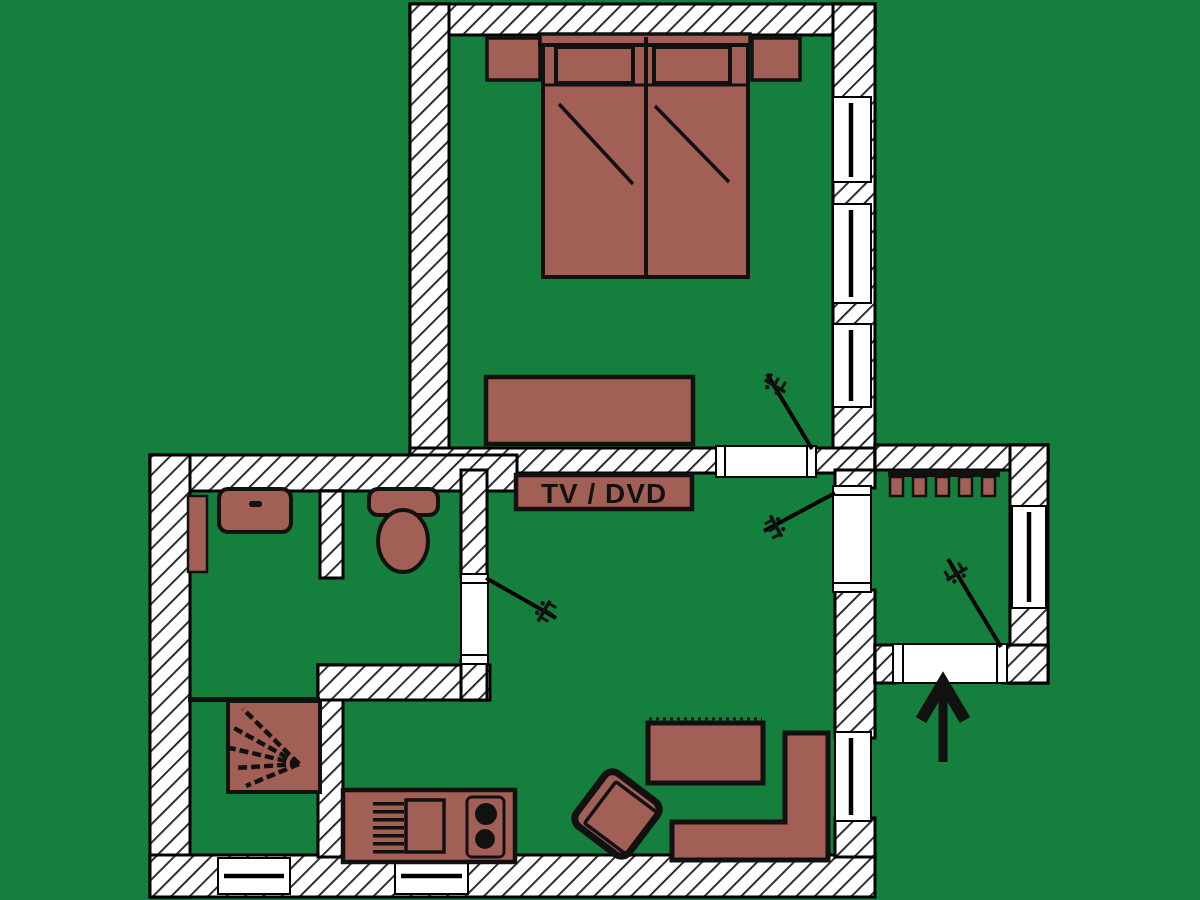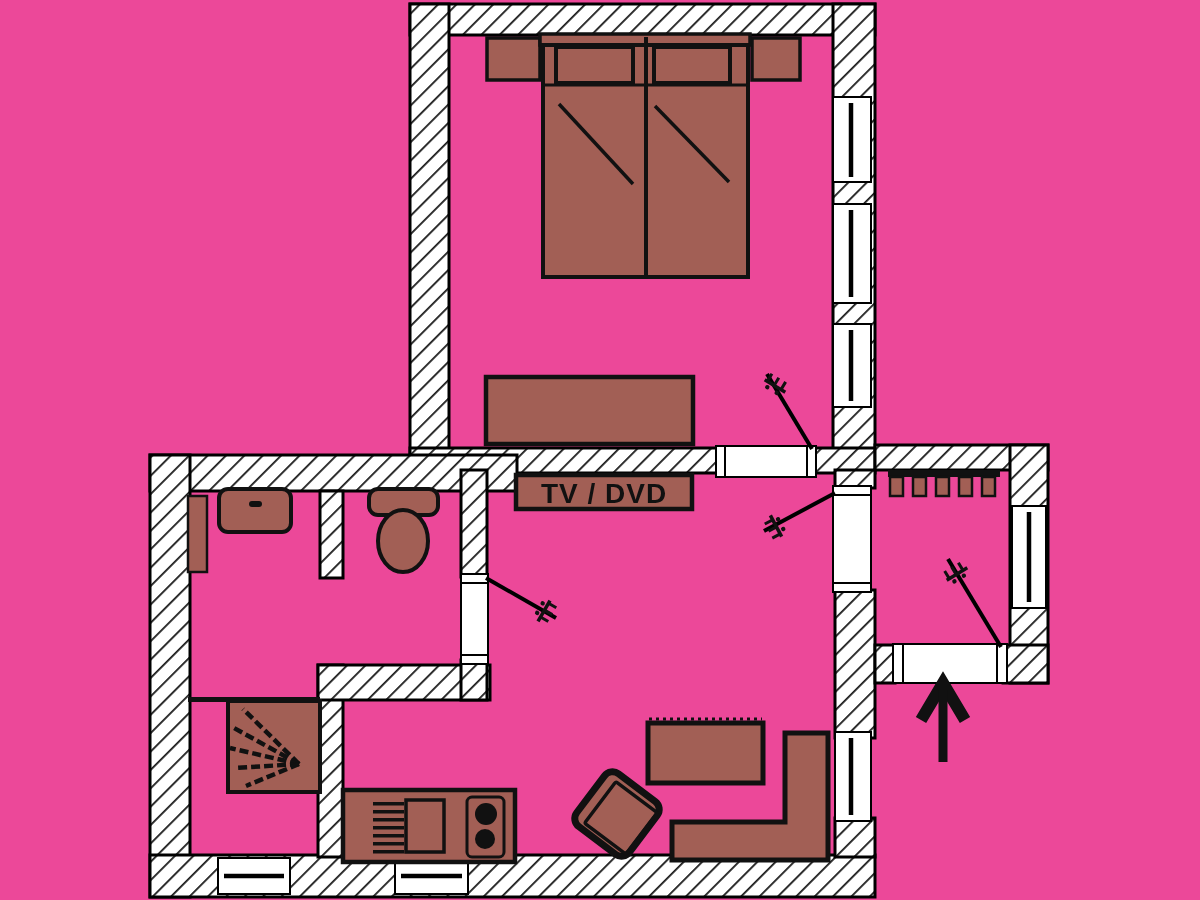--- a/index.html
+++ b/index.html
@@ -1,16 +1,16 @@
 <!DOCTYPE html>
 <html><head>
 <meta charset="utf-8">
 <style>
   html,body{margin:0;padding:0;background:#ffffff;}
-  .stage{position:relative;width:1200px;height:900px;background:#ec4899;overflow:hidden;}
+  .stage{position:relative;width:1200px;height:900px;background:#15803d;overflow:hidden;}
   svg{display:block;}
   .wall{fill:url(#hatch);stroke:#000;stroke-width:3;}
   .win{fill:#fff;stroke:#000;stroke-width:2;}
   .glass{stroke:#000;stroke-width:4.5;}
   .doorframe{fill:#fff;stroke:#000;stroke-width:2;}
   .cap{fill:#fff;stroke:#000;stroke-width:2;}
   .leaf{stroke:#000;stroke-width:4;fill:none;}
   .furn{stroke:#111;stroke-width:4;}
   .bline{stroke:#111;fill:none;}
   .kline{fill:none;stroke:#111;}

